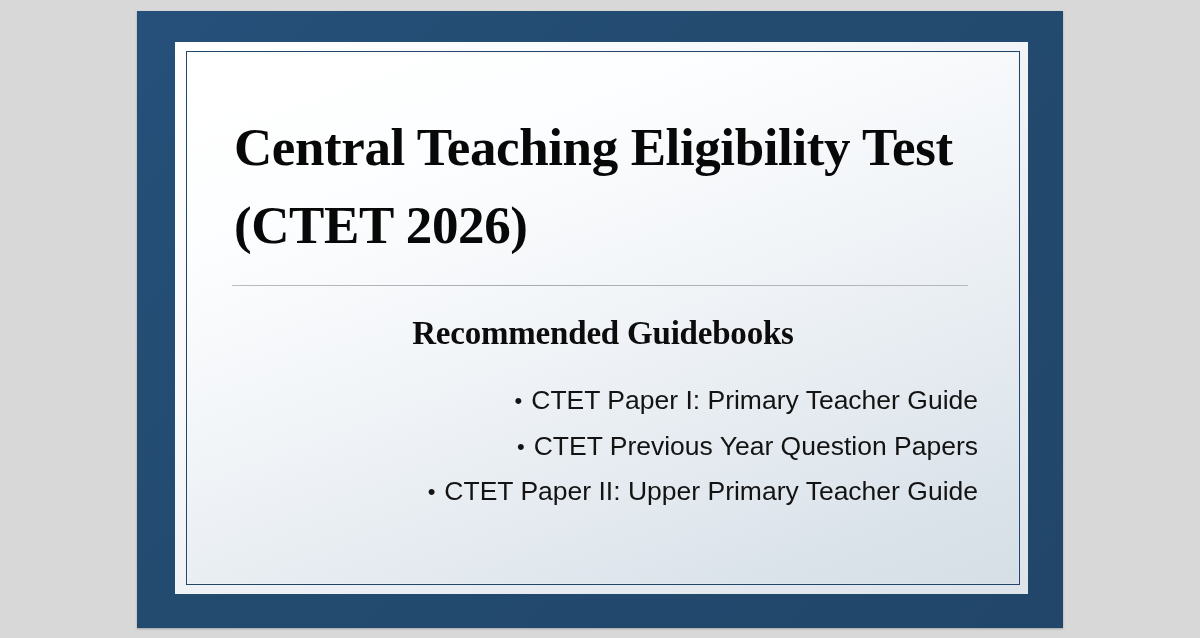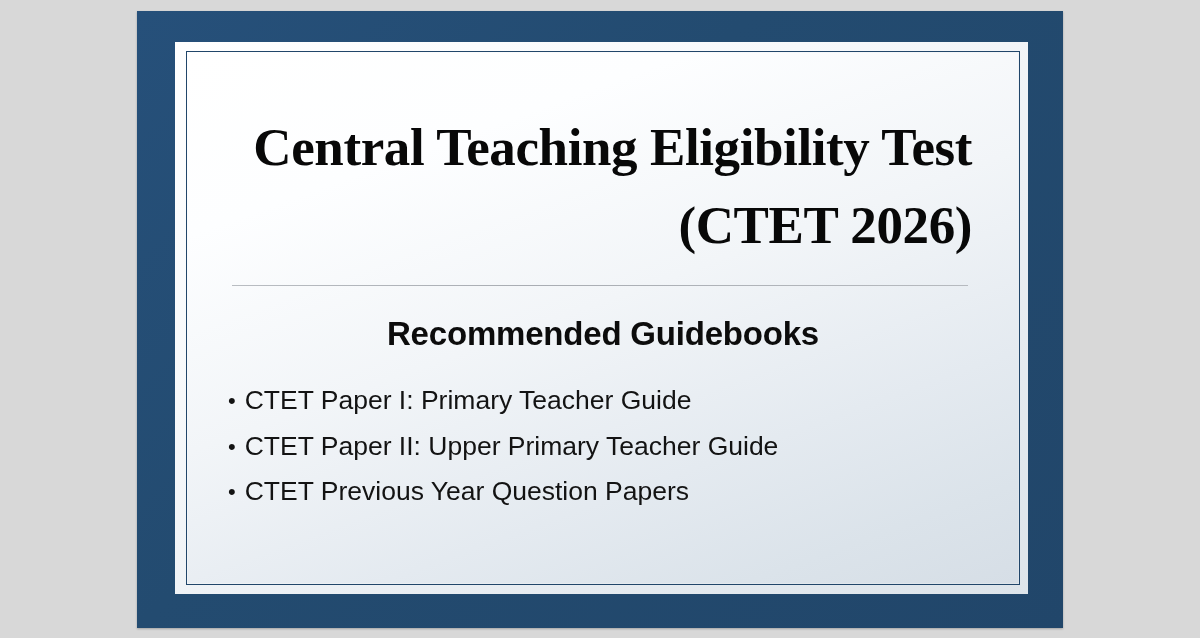--- a/index.html
+++ b/index.html
@@ -82,21 +82,21 @@
     padding: 0 46px;
     box-sizing: border-box;
   }
 
   
   .title-block {
     position: absolute;
     left: 46px;
     right: 46px;
     top: 65px;
-    text-align: right;
+    text-align: left;
   }
   .title-line {
     font-family: "Liberation Serif", "DejaVu Serif", serif;
     font-weight: bold;
     font-size: 53px;
     line-height: 1.1;
     letter-spacing: -0.4px;
     color: #080808;
     margin: 0;
     white-space: nowrap;
@@ -115,38 +115,38 @@
     background: linear-gradient(to right, #b9bdc2 0%, #a9adb3 40%, #b6babf 100%);
   }
 
   
   .section-heading {
     position: absolute;
     left: 46px;
     right: 46px;
     top: 262px;
     text-align: center;
-    font-family: Liberation Sans, sans-serif;
+    font-family: Liberation Serif, serif;
     font-weight: bold;
     font-size: 33px;
     letter-spacing: -0.2px;
     color: #0c0c0c;
     margin: 0;
   }
 
   
   .bullet-list {
     position: absolute;
     left: 40px;
     right: 40px;
     top: 325px;
     list-style: none;
     margin: 0;
     padding: 0;
-    text-align: left;
+    text-align: right;
   }
   .bullet-item {
     font-family: "Liberation Sans", sans-serif;
     font-size: 26.5px;
     line-height: 1.72;
     color: #131313;
     white-space: nowrap;
   }
   .bullet-dot {
     display: inline-block;
@@ -177,25 +177,25 @@
 
       <div class="divider"></div>
 
       <h2 class="section-heading">Recommended Guidebooks</h2>
 
       <ul class="bullet-list">
         <li class="bullet-item">
           <span class="bullet-dot">•</span><span class="bullet-text">CTET Paper I: Primary Teacher Guide</span>
         </li>
         <li class="bullet-item">
+          <span class="bullet-dot">•</span><span class="bullet-text">CTET Previous Year Question Papers</span>
+        </li>
+        <li class="bullet-item">
           <span class="bullet-dot">•</span><span class="bullet-text">CTET Paper II: Upper Primary Teacher Guide</span>
         </li>
-        <li class="bullet-item">
-          <span class="bullet-dot">•</span><span class="bullet-text">CTET Previous Year Question Papers</span>
-        </li>
       </ul>
 
     </div>
   </div>
 
   <div class="frame-keyline"></div>
 
 </div>
 
 </body></html>

